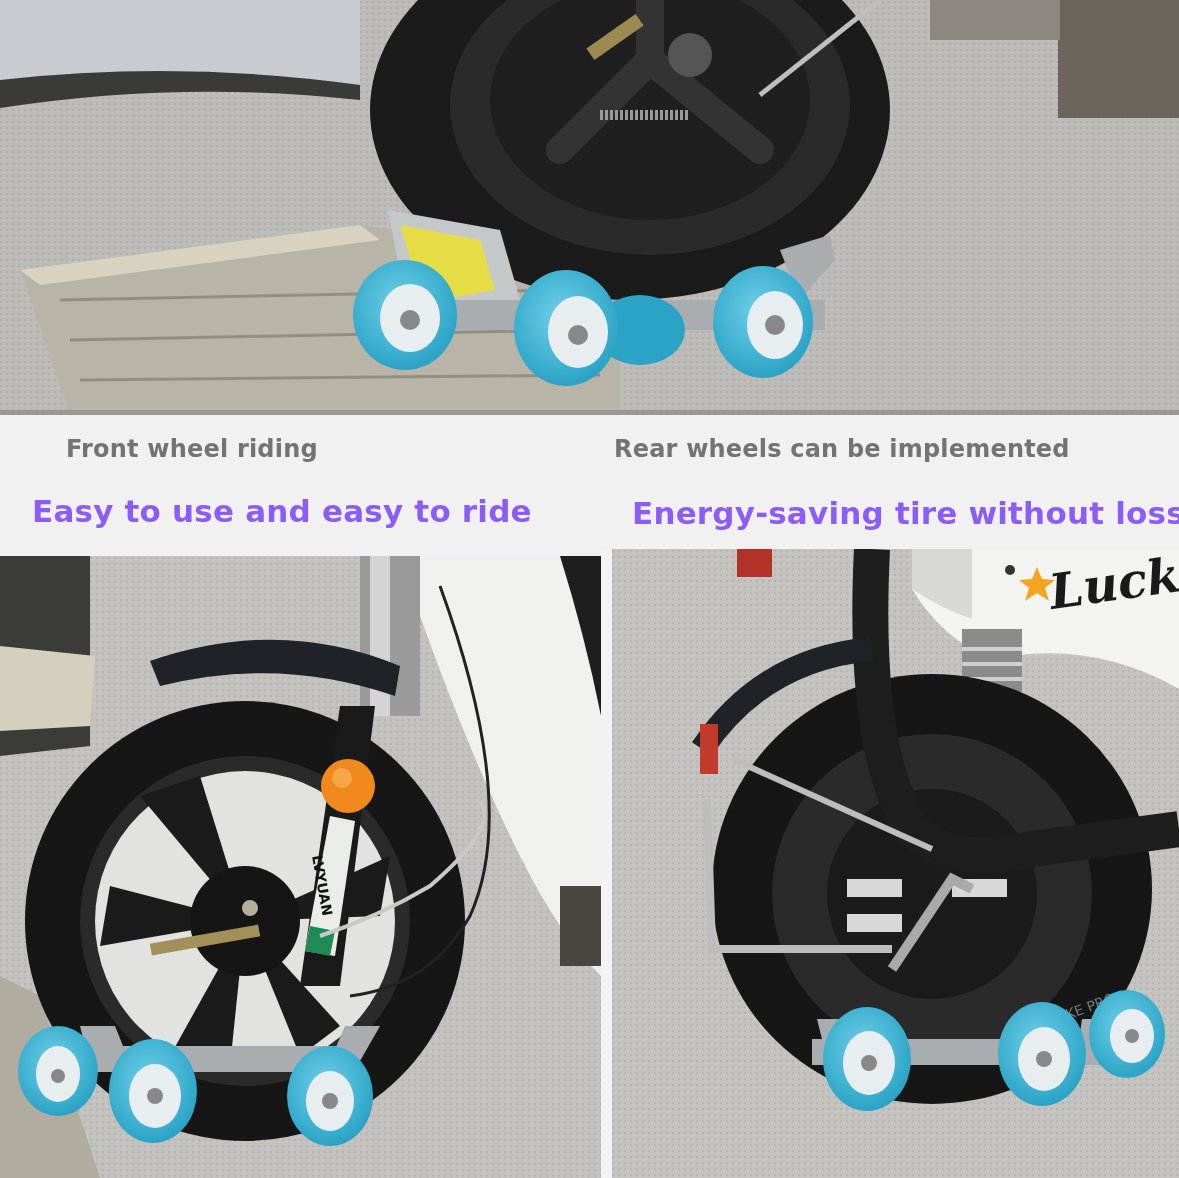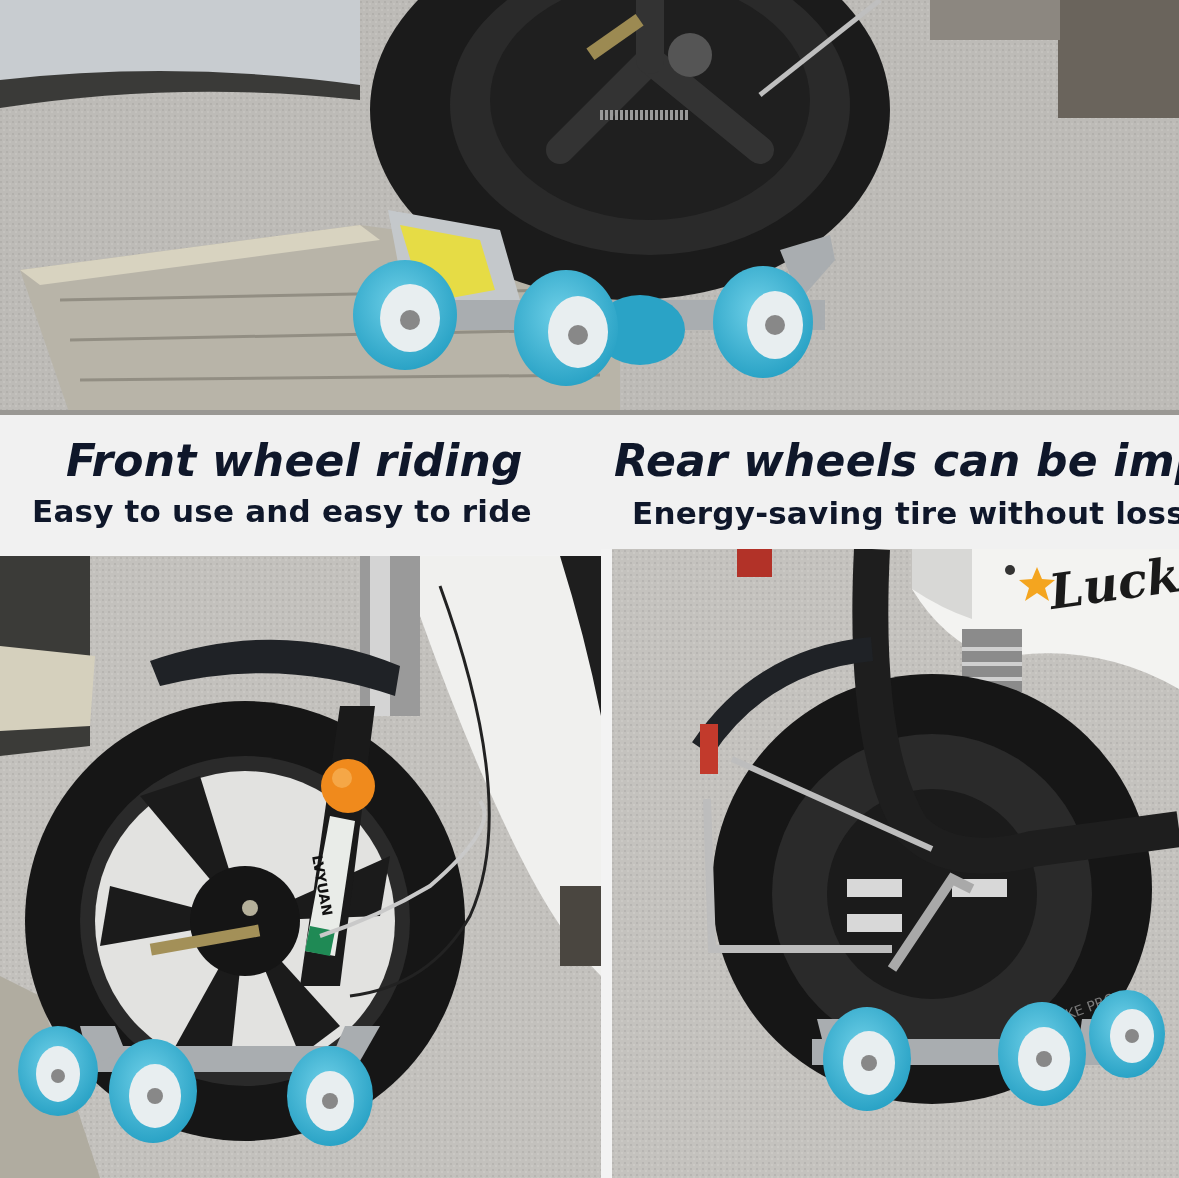--- a/index.html
+++ b/index.html
@@ -9,22 +9,22 @@
   .photo { position: absolute; overflow: hidden; }
   .photo svg { display: block; width: 100%; height: 100%; }
 
   #top-photo { left: 0; top: 0; width: 1179px; height: 415px; }
   #caption-band { position: absolute; left: 0; top: 415px; width: 1179px; height: 140px; background: #f1f1f1; }
   #bl-photo { left: 0; top: 556px; width: 601px; height: 622px; }
   #br-photo { left: 612px; top: 549px; width: 567px; height: 629px; }
   #gap-strip { position: absolute; left: 601px; top: 549px; width: 11px; height: 629px; background: #f3f3f3; }
 
   .cap { position: absolute; font-weight: bold; white-space: nowrap; letter-spacing: 0.2px; }
-  .cap.primary { color: #0f172a; font-size: 44px; font-style: italic; }
-  .cap.secondary { color: #0f172a; font-size: 31px; }
+  .cap.primary { color: #737373; font-size: 24px; }
+  .cap.secondary { color: #8b5cf6; font-size: 31px; }
   #cap-left-1 { left: 66px; top: 20px; }
   #cap-left-2 { left: 32px; top: 78px; }
   #cap-right-1 { left: 614px; top: 20px; }
   #cap-right-2 { left: 632px; top: 80px; }
 </style>
 </head>
 <body>
 
 <div class="photo" id="top-photo">
   <svg viewBox="0 0 1179 415" preserveAspectRatio="none">

